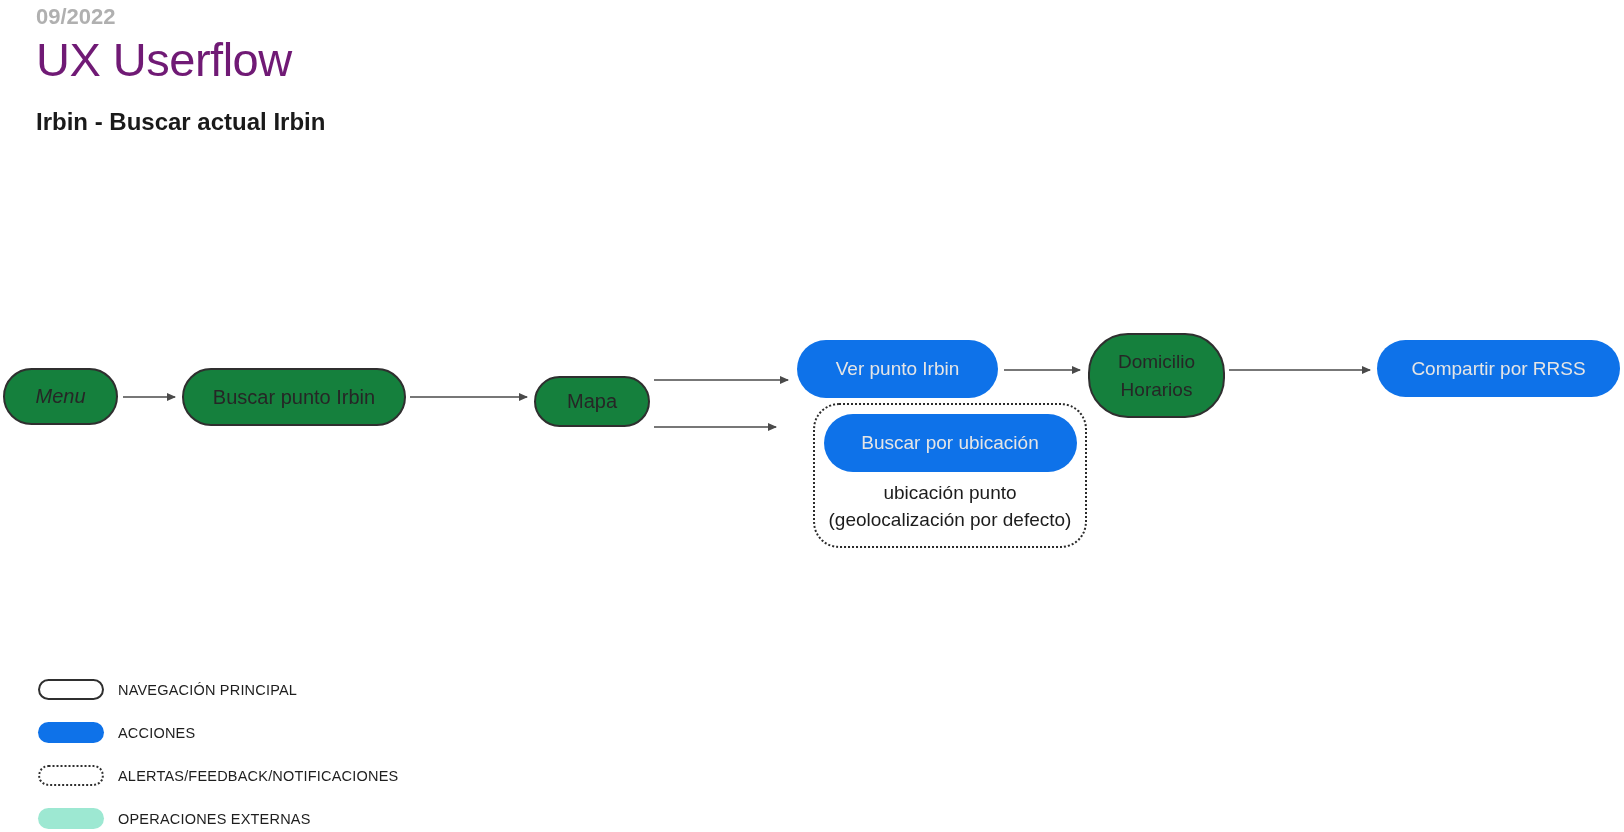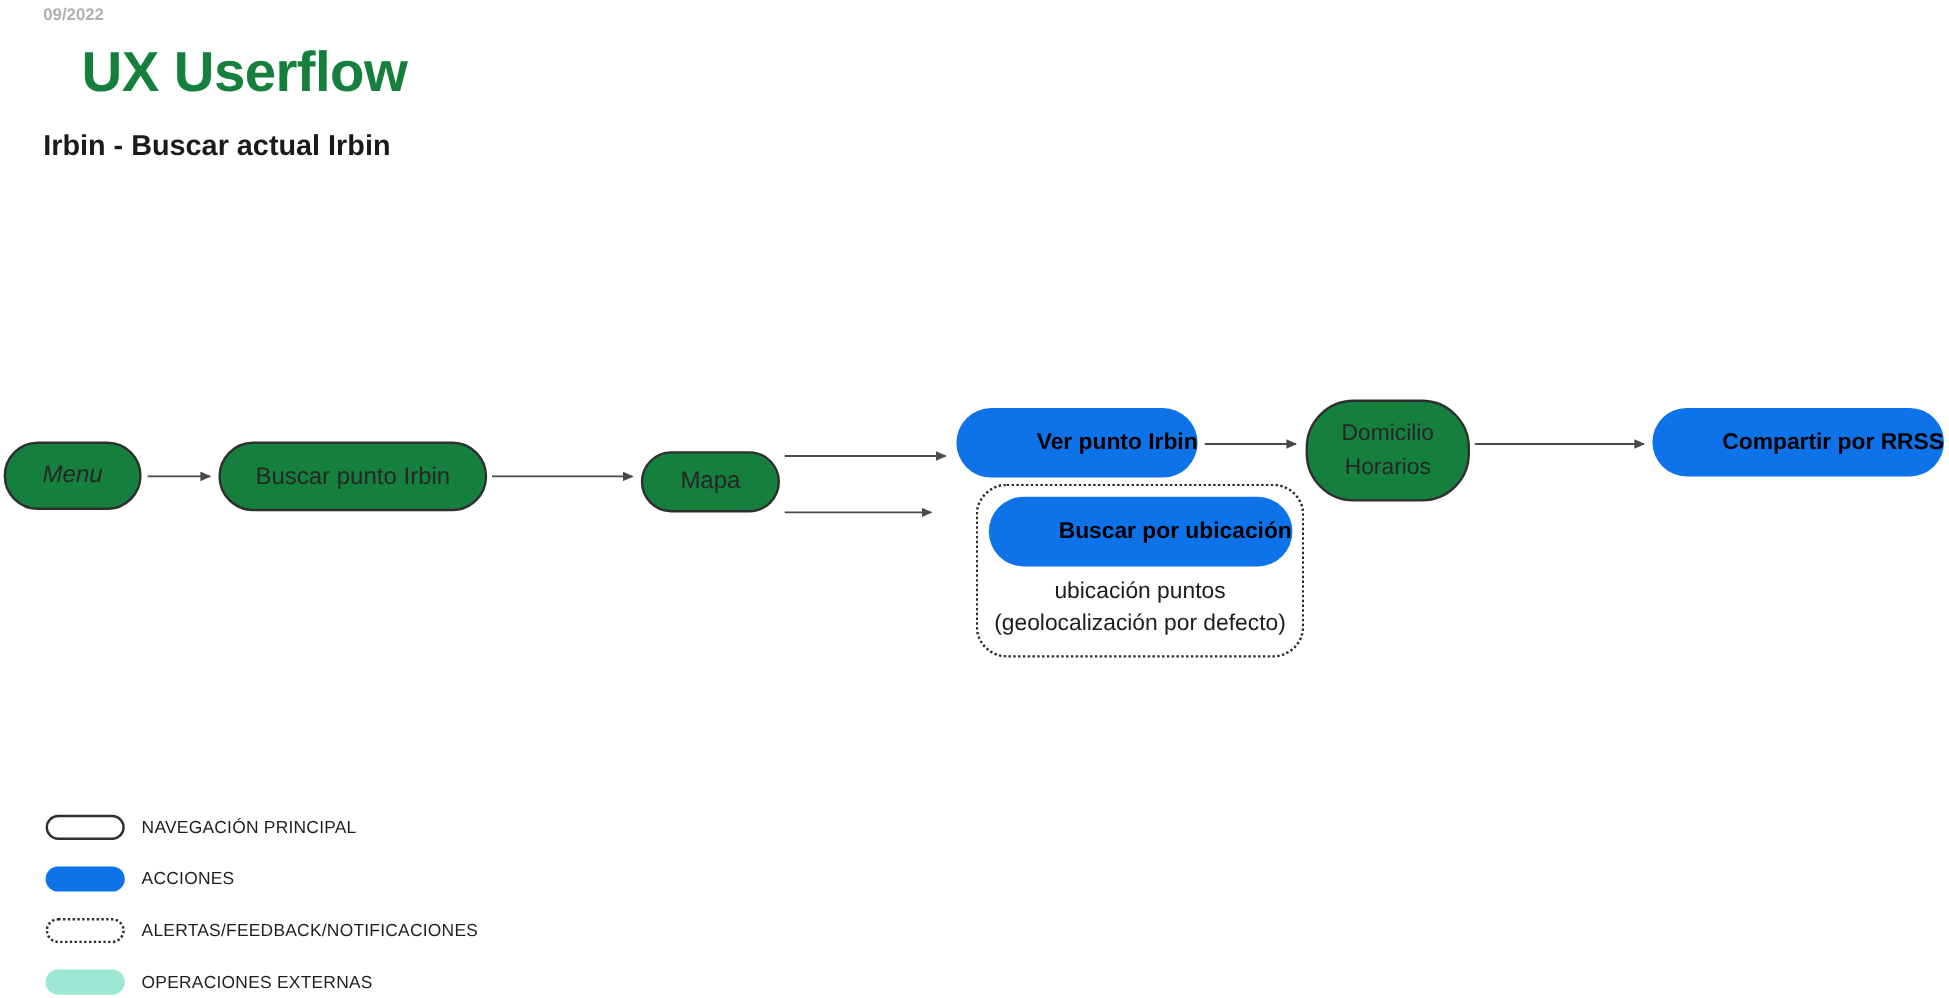--- a/index.html
+++ b/index.html
@@ -9,35 +9,35 @@
     --arrow:#4a4a4a;
     --date-gray:#b0b0b0;
   }
   *{box-sizing:border-box;}
   html,body{margin:0;padding:0;}
   body{
     width:1624px;height:832px;position:relative;overflow:hidden;
     background:#ffffff;font-family:"Liberation Sans",sans-serif;color:#1d1d1d;
   }
   .header{position:absolute;left:36px;top:0;}
-  .date{position:absolute;left:0;top:4px;font-size:14px;font-weight:600;color:var(--date-gray);white-space:nowrap;}
-  .title{position:absolute;left:0;top:32px;font-size:47px;font-weight:700;letter-spacing:-0.5px;color:#15803d;white-space:nowrap;margin-left:32px;}
+  .date{position:absolute;left:0;top:4px;font-size:22px;font-weight:600;color:var(--date-gray);white-space:nowrap;}
+  .title{position:absolute;left:0;top:32px;font-size:47px;font-weight:400;letter-spacing:-0.5px;color:#701a75;white-space:nowrap;}
   .subtitle{position:absolute;left:0;top:108px;font-size:24px;font-weight:600;color:#1a1a1a;white-space:nowrap;}
 
   .arrows{position:absolute;left:0;top:0;pointer-events:none;}
   .arrows line{stroke:var(--arrow);stroke-width:1.6;}
   .arrowhead-path{fill:var(--arrow);}
 
   .node{
     position:absolute;display:flex;flex-direction:column;align-items:center;justify-content:center;
     background:#15803d;border:2px solid var(--outline);border-radius:40px;
     font-size:20px;color:#262626;text-align:center;cursor:default;white-space:nowrap;
   }
   .node.action{
-    background:var(--action-blue);border:none;color:#000000;font-weight:bold;font-size:19px;align-items:flex-end;
+    background:var(--action-blue);border:none;color:#e5e5e5;font-weight:normal;font-size:19px;
   }
   .node.in-box{position:relative;margin-top:9px;flex:none;}
   .node .nline{line-height:28px;}
 
   .alert-box{
     position:absolute;left:813px;top:403px;width:274px;height:145px;
     border:2px dotted #2b2b2b;border-radius:26px;
     display:flex;flex-direction:column;align-items:center;background:#fff;
   }
   .alert-note{margin-top:7px;font-size:19px;line-height:27px;text-align:center;color:#1c1c1c;white-space:nowrap;}
@@ -88,21 +88,21 @@
 
 <div class="node action" style="left:797px;top:340px;width:201px;height:58px;">
   <span>Ver punto Irbin</span>
 </div>
 
 <div class="alert-box">
   <div class="node action in-box" style="width:253px;height:58px;">
     <span>Buscar por ubicación</span>
   </div>
   <div class="alert-note">
-    <div>ubicación puntos</div>
+    <div>ubicación punto</div>
     <div>(geolocalización por defecto)</div>
   </div>
 </div>
 
 <div class="node" style="left:1088px;top:333px;width:137px;height:85px;font-size:19px;">
   <div class="nline">Domicilio</div>
   <div class="nline">Horarios</div>
 </div>
 
 <div class="node action" style="left:1377px;top:340px;width:243px;height:57px;">

